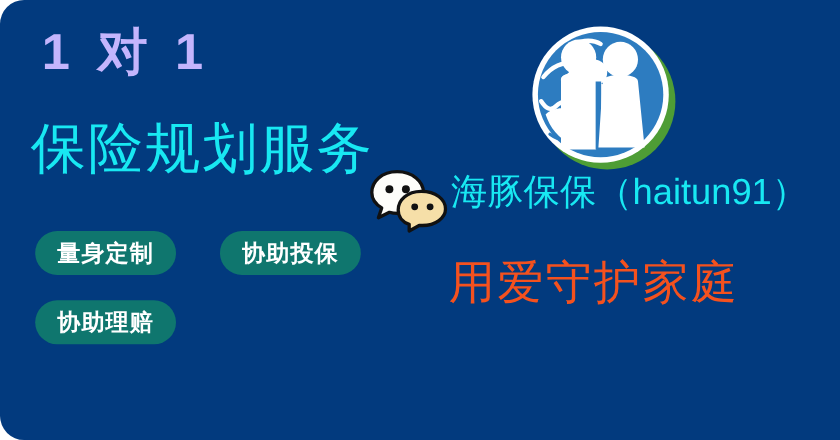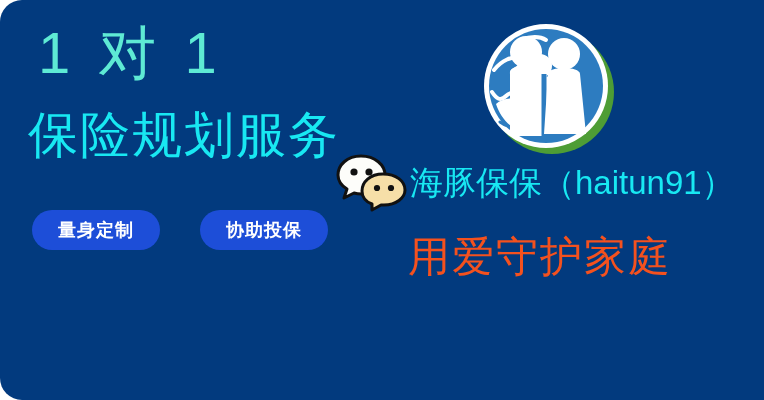--- a/index.html
+++ b/index.html
@@ -17,24 +17,24 @@
     overflow: hidden;
     font-family: "Liberation Sans", "DejaVu Sans", sans-serif;
     -webkit-font-smoothing: antialiased;
   }
 
   
   #headline-one-to-one {
     position: absolute;
     left: 38px;
     top: 24px;
-    font-size: 58px;
+    font-size: 46px;
     line-height: 1;
-    font-weight: normal;
-    color: #5eead4;
+    font-weight: bold;
+    color: #c4b5fd;
     letter-spacing: 6px;
     white-space: nowrap;
   }
   #headline-service {
     position: absolute;
     left: 28px;
     top: 110px;
     font-size: 50px;
     line-height: 1;
     font-weight: normal;
@@ -49,24 +49,24 @@
     left: 32px;
     top: 210px;
     width: 300px;
     display: grid;
     grid-template-columns: 128px 128px;
     grid-template-rows: 40px 40px;
     column-gap: 40px;
     row-gap: 23px;
   }
   .pill {
-    background: #1d4ed8;
+    background: #0f766e;
     border-radius: 20px;
     color: #ffffff;
-    font-size: 18px;
+    font-size: 21px;
     font-weight: bold;
     letter-spacing: 1px;
     display: flex;
     align-items: center;
     justify-content: center;
     white-space: nowrap;
     cursor: pointer;
   }
 
   
@@ -77,21 +77,20 @@
     width: 142px;
     height: 142px;
   }
 
   
   #wechat-row {
     position: absolute;
     left: 336px;
     top: 152px;
     display: flex;
-    align-items: center;
   }
   #wechat-icon {
     width: 72px;
     height: 62px;
     flex: 0 0 auto;
   }
   #wechat-id-text {
     margin-left: 2px;
     font-size: 33px;
     color: #18e8f2;
@@ -118,20 +117,21 @@
 
 <div id="banner">
 
   <div id="headline-one-to-one">1 对 1</div>
 
   <div id="headline-service">保险规划服务</div>
 
   <div class="pill-grid">
     <div class="pill">量身定制</div>
     <div class="pill">协助投保</div>
+    <div class="pill">协助理赔</div>
   </div>
 
   <svg id="globe-logo" viewBox="0 0 142 142">
 
     <circle cx="74" cy="74" r="62" fill="#4e9d35"></circle>
 
     <circle cx="68" cy="68" r="62" fill="#ffffff"></circle>
 
     <circle cx="68" cy="68" r="57" fill="#2d7cc0"></circle>
 

